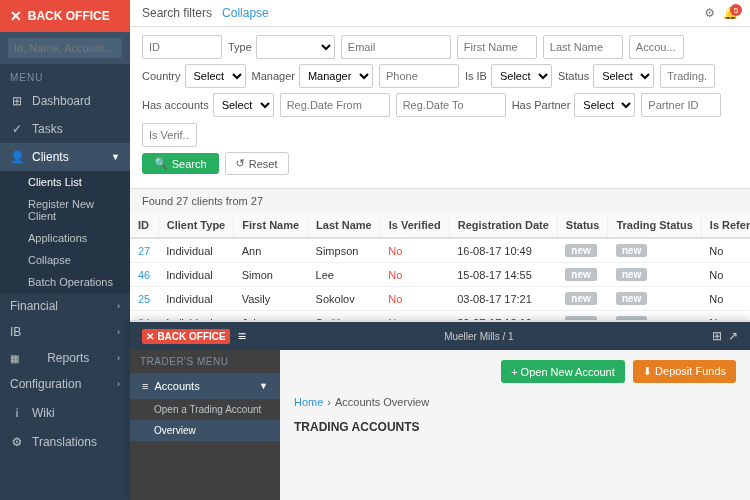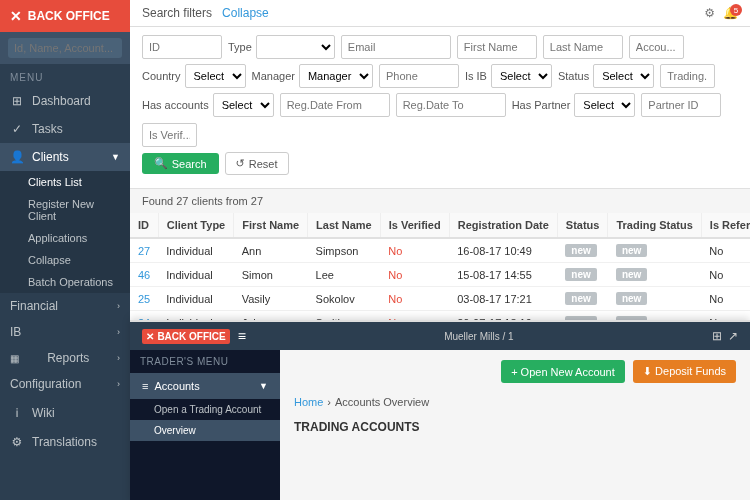--- a/index.html
+++ b/index.html
@@ -239,21 +239,21 @@
     .overlay-header-right {
       color: #ccc;
       font-size: 10px;
     }
     .overlay-body {
       display: flex;
       height: calc(100% - 32px);
     }
     .overlay-sidebar {
       width: 150px;
-      background: #0f172a;
+      background: #404040;
       color: #ccc;
       font-size: 11px;
     }
     .overlay-menu-item {
       padding: 7px 12px;
       display: flex;
       align-items: center;
       gap: 6px;
       cursor: pointer;
     }

